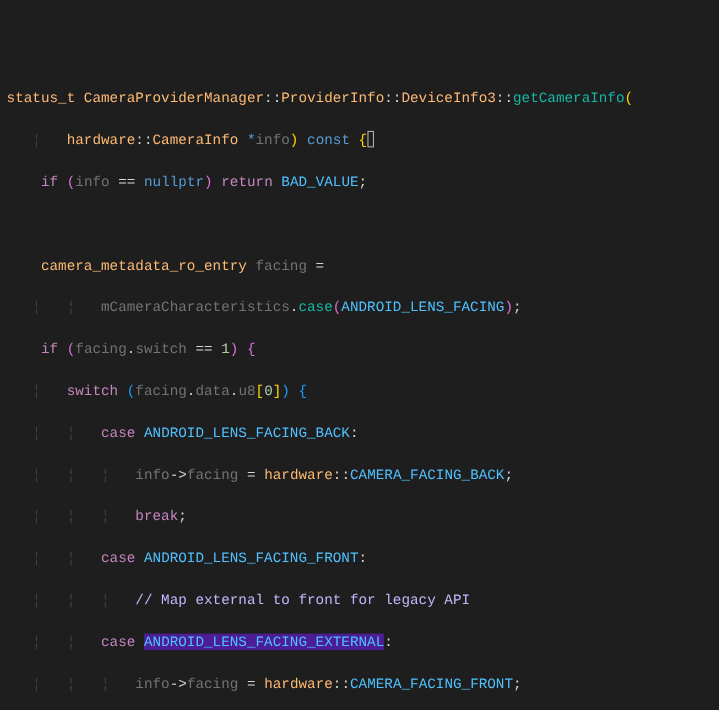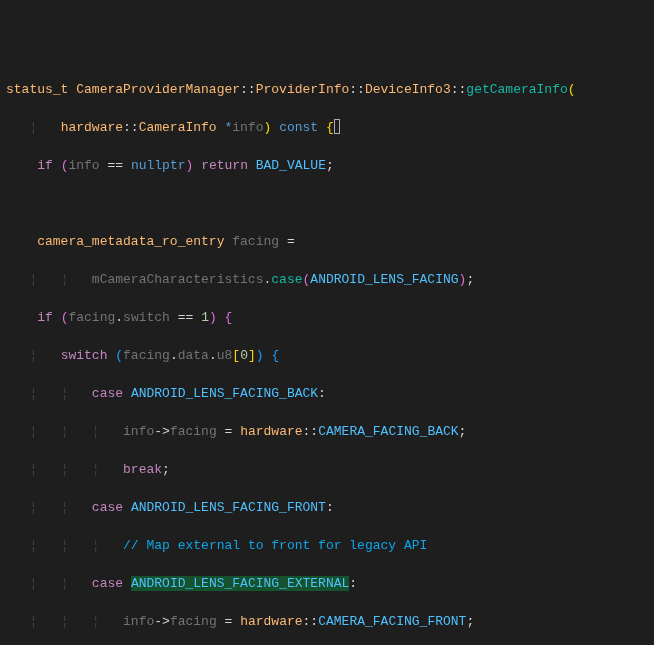--- a/index.html
+++ b/index.html
@@ -20,27 +20,27 @@
     display: block;
     white-space: pre;
   }
   .t-type    { color: #fdba74; }
   .t-func    { color: #14b8a6; }
   .t-ctrl    { color: #c586c0; margin-top: 44px; }
   .t-kw      { color: #569cd6; }
   .t-ident   { color: #737373; }
   .t-const   { color: #4fc1ff; }
   .t-num     { color: #b5cea8; }
-  .t-com     { color: #0ea5e9; }
+  .t-com     { color: #c4b5fd; }
   .t-punc    { color: #d4d4d4; }
   .t-op      { color: #d4d4d4; }
   .t-yellow  { color: #ffd700; }
   .t-pink    { color: #da70d6; }
   .t-blueb   { color: #179fff; }
-  .sel       { background: #14532d; }
+  .sel       { background: #4c1d95; }
   .cursor-box {
     display: inline-block;
     width: 6px;
     height: 15px;
     border: 1px solid #aeafad;
     box-sizing: border-box;
     vertical-align: text-bottom;
     margin-bottom: 1px;
   }
   .guide { color: #404040; }

